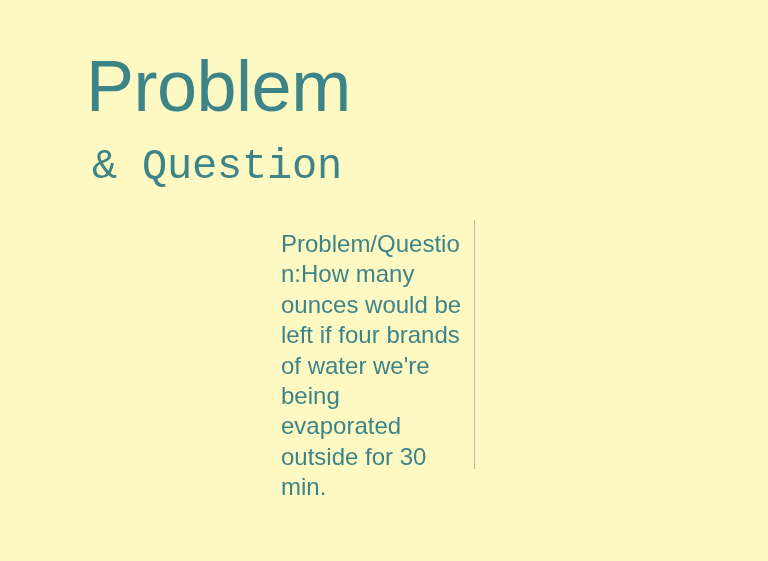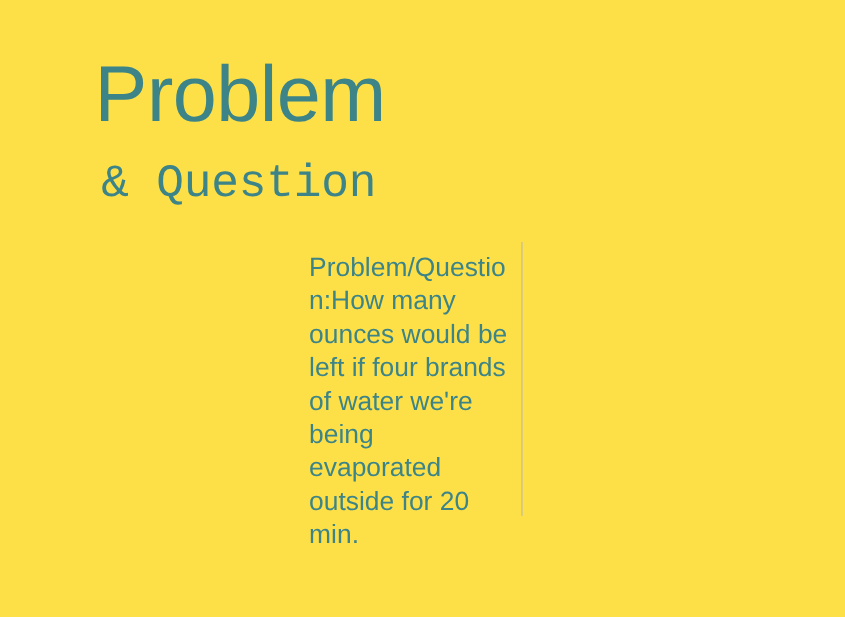--- a/index.html
+++ b/index.html
@@ -11,21 +11,21 @@
     width: 768px;
     height: 561px;
     overflow: hidden;
     font-family: "Liberation Sans", sans-serif;
   }
 
   #slide {
     position: relative;
     width: 768px;
     height: 561px;
-    background: #fde047;
+    background: #fef9c3;
     overflow: hidden;
   }
 
   
   #title-block {
     position: absolute;
     left: 86px;
     top: 50px;
     width: 600px;
   }
@@ -87,16 +87,16 @@
 <div id="slide">
 
   <div id="title-block">
     <div id="slide-title">Problem</div>
     <div id="slide-subtitle">&amp; Question</div>
   </div>
 
   <div id="divider"></div>
 
   <div id="body-block">
-    <p id="body-text">Problem/Question:How many ounces would be left if four brands of water we're being evaporated outside for 20 min.</p>
+    <p id="body-text">Problem/Question:How many ounces would be left if four brands of water we're being evaporated outside for 30 min.</p>
   </div>
 
 </div>
 
 </body></html>

